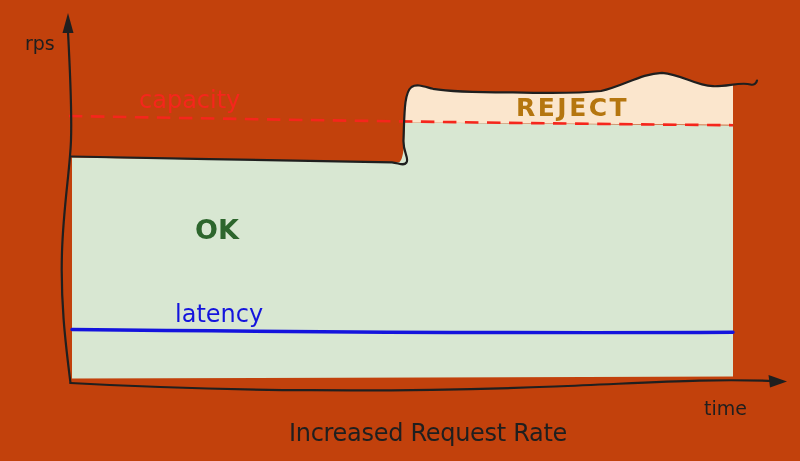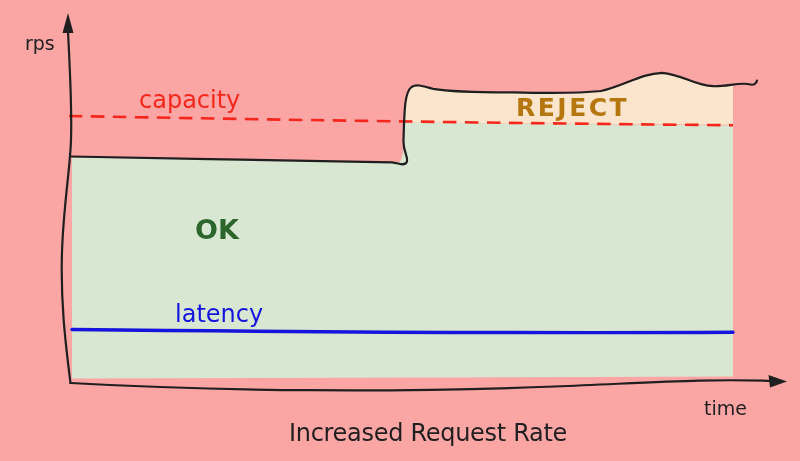--- a/index.html
+++ b/index.html
@@ -4,21 +4,21 @@
 <style>
   html, body {
     margin: 0;
     padding: 0;
     background: #ffffff;
   }
   .canvas {
     position: relative;
     width: 800px;
     height: 461px;
-    background: #fca5a5;
+    background: #c2410c;
     overflow: hidden;
   }
   svg {
     display: block;
   }
   text {
     font-family: "DejaVu Sans", "Liberation Sans", sans-serif;
   }
   .sketch-label { font-weight: 400; }
   .sketch-label-bold { font-weight: 700; }

